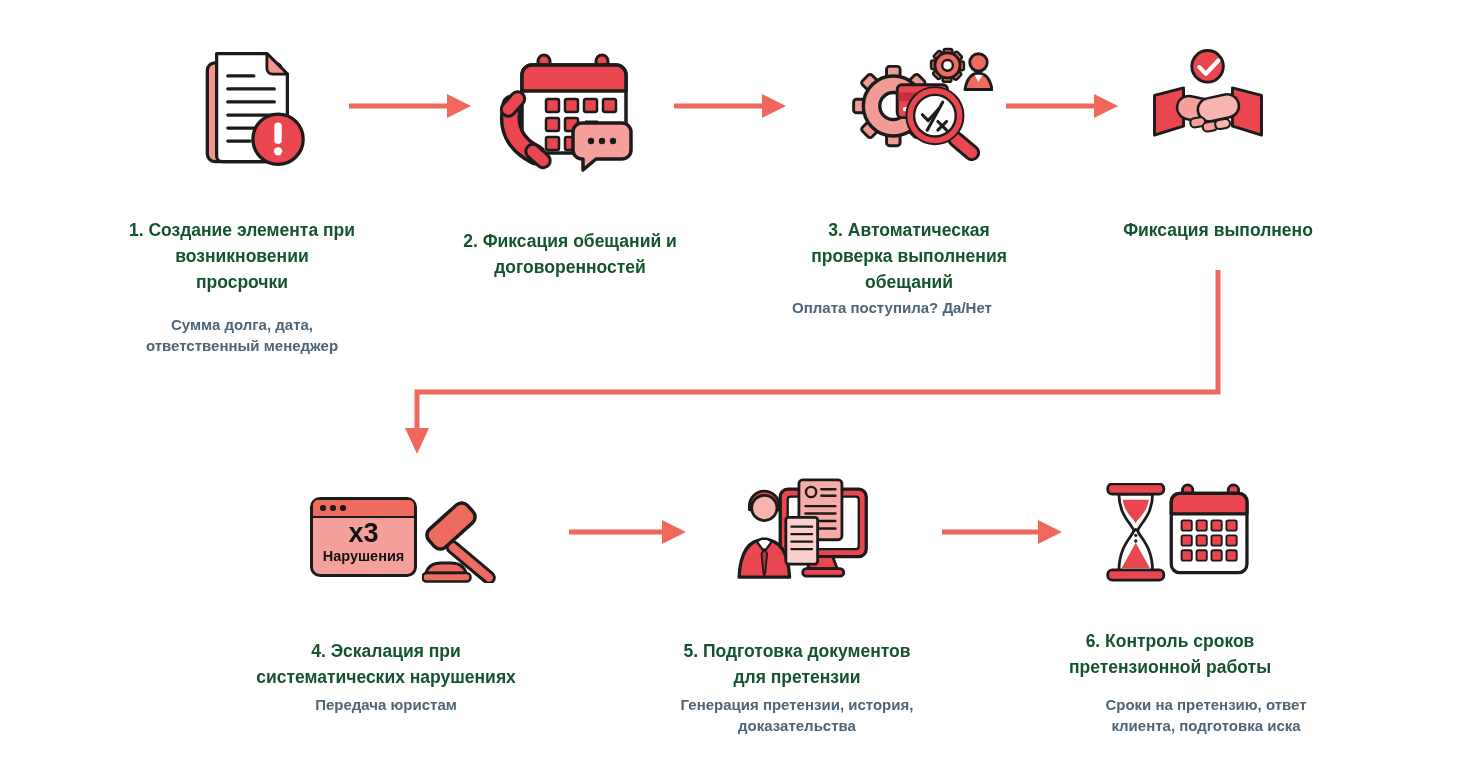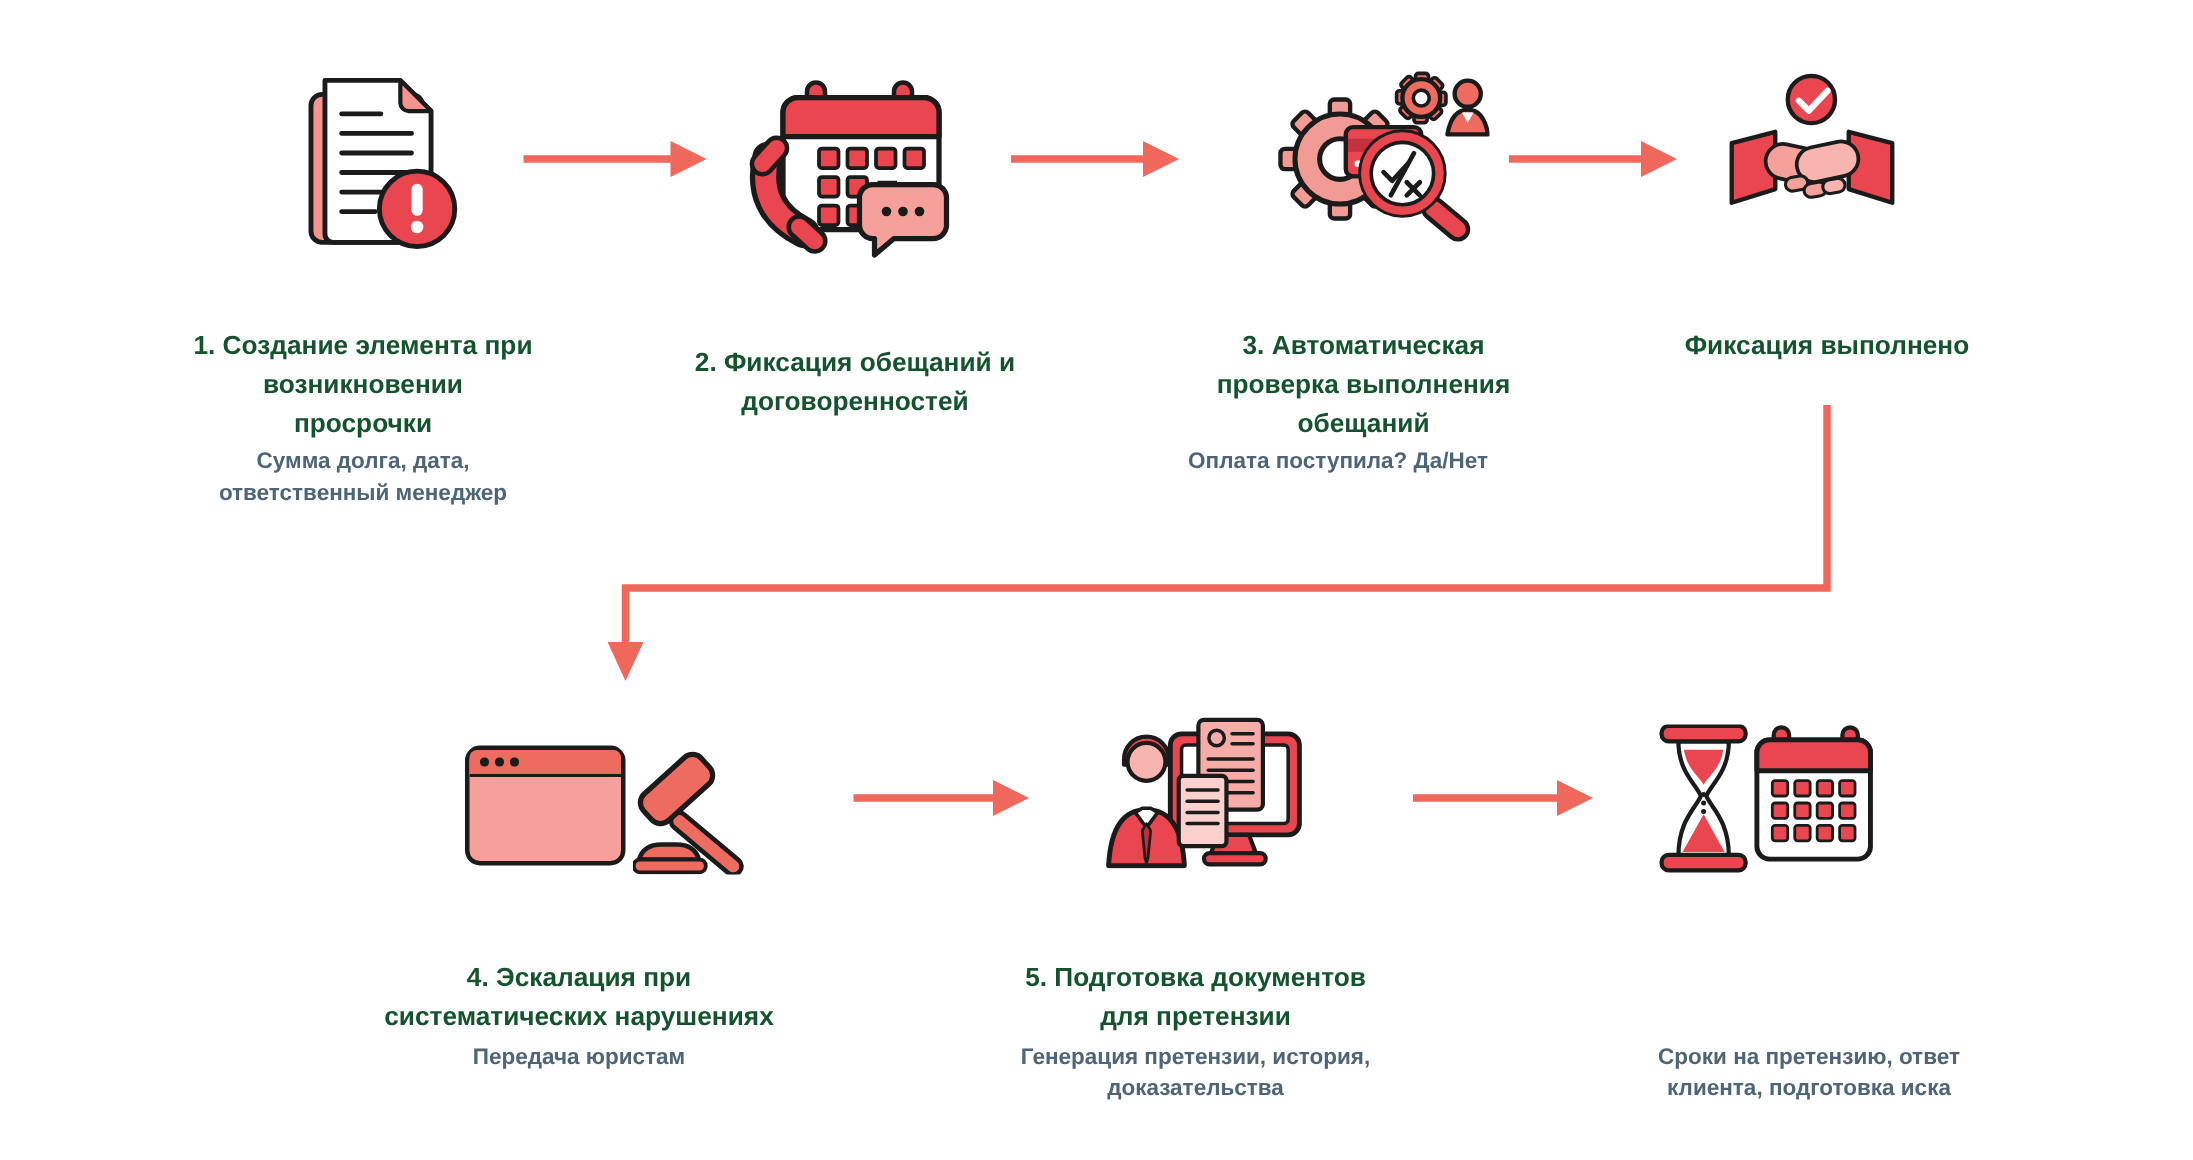--- a/index.html
+++ b/index.html
@@ -138,21 +138,21 @@
     <polygon points="90,1 90,25 114,13" fill="#F0685C"></polygon>
   </svg>
   <svg class="abs" style="left:1004px;top:93px" width="115" height="26" viewBox="0 0 115 26">
     <line x1="2" y1="13" x2="92" y2="13" stroke="#F0685C" stroke-width="5"></line>
     <polygon points="90,1 90,25 114,13" fill="#F0685C"></polygon>
   </svg>
 
   <div class="step-title" style="left:82px;top:217px;width:320px">1. Создание элемента при
 возникновении
 просрочки</div>
-  <div class="step-sub" style="left:82px;top:297px;width:320px">Сумма долга, дата,
+  <div class="step-sub" style="left:82px;top:314px;width:320px">Сумма долга, дата,
 ответственный менеджер</div>
 
   <div class="step-title" style="left:410px;top:228px;width:320px">2. Фиксация обещаний и
 договоренностей</div>
 
   <div class="step-title" style="left:749px;top:217px;width:320px">3. Автоматическая
 проверка выполнения
 обещаний</div>
   <div class="step-sub" style="left:732px;top:297px;width:320px">Оплата поступила? Да/Нет</div>
 
@@ -161,20 +161,24 @@
   <svg class="abs" style="left:405px;top:258px" width="830" height="205" viewBox="0 0 830 205">
     <polyline points="813,12 813,134 12,134 12,172" fill="none" stroke="#F0685C" stroke-width="5"></polyline>
     <polygon points="0,170 24,170 12,196" fill="#F0685C"></polygon>
   </svg>
 
   <div class="browser" style="left:310px;top:497px">
     <div class="browser-header">
       <span class="win-dot"></span>
       <span class="win-dot"></span>
       <span class="win-dot"></span>
+    </div>
+    <div>
+      <div class="badge-x3">x3</div>
+      <div class="badge-viol">Нарушения</div>
     </div>
   </div>
   <svg class="abs" style="left:422px;top:499px" width="85" height="84" viewBox="0 0 85 84">
     <g stroke="#1B1B1B" stroke-linejoin="round" fill="#EE6B5F">
       <rect x="26" y="42" width="58" height="11" rx="5.5" stroke-width="3" transform="rotate(40 30 47)"></rect>
       <rect x="17" y="1" width="24" height="52" rx="8" stroke-width="3.5" transform="rotate(48 29 27)"></rect>
       <path d="M4 74 q3 -10 15 -10 h10 q12 0 15 10 z" stroke-width="3"></path>
       <rect x="0.5" y="74" width="48" height="8.5" rx="4" stroke-width="2.5"></rect>
     </g>
   </svg>
@@ -252,16 +256,18 @@
 
   <div class="step-title" style="left:216px;top:638px;width:340px">4. Эскалация при
 систематических нарушениях</div>
   <div class="step-sub" style="left:216px;top:694px;width:340px">Передача юристам</div>
 
   <div class="step-title" style="left:627px;top:638px;width:340px">5. Подготовка документов
 для претензии</div>
   <div class="step-sub" style="left:627px;top:694px;width:340px">Генерация претензии, история,
 доказательства</div>
 
+  <div class="step-title" style="left:1000px;top:628px;width:340px">6. Контроль сроков
+претензионной работы</div>
   <div class="step-sub" style="left:1036px;top:694px;width:340px">Сроки на претензию, ответ
 клиента, подготовка иска</div>
 
 </div>
 
 </body></html>

